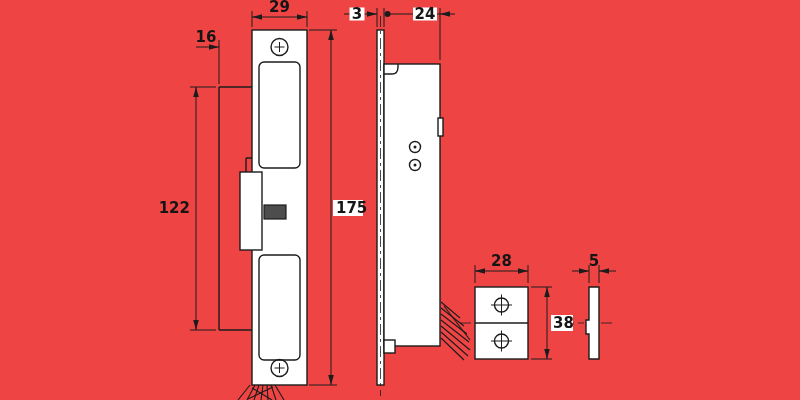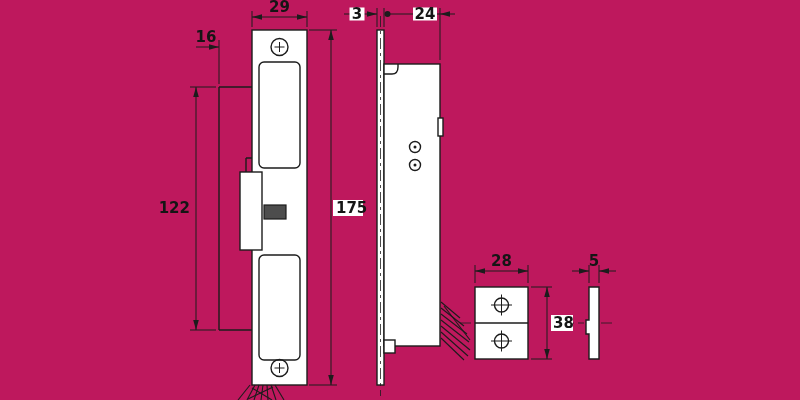--- a/index.html
+++ b/index.html
@@ -1,16 +1,16 @@
 <!DOCTYPE html>
 <html><head>
 <meta charset="utf-8">
 <style>
   html,body{margin:0;padding:0;background:#ffffff;}
-  .page{width:800px;height:400px;background:#be185d;overflow:hidden;}
+  .page{width:800px;height:400px;background:#ef4444;overflow:hidden;}
   svg{display:block;}
   text{
     font-family:"DejaVu Sans","Liberation Sans",sans-serif;
     font-size:15px;
     font-weight:bold;
     fill:#151515;
   }
   .obj{stroke:#1c1c1c;stroke-width:1.4;fill:none;}
   .objfill{stroke:#1c1c1c;stroke-width:1.4;fill:#ffffff;}
   .dark{stroke:#1c1c1c;stroke-width:1.2;fill:#4d4d4d;}

